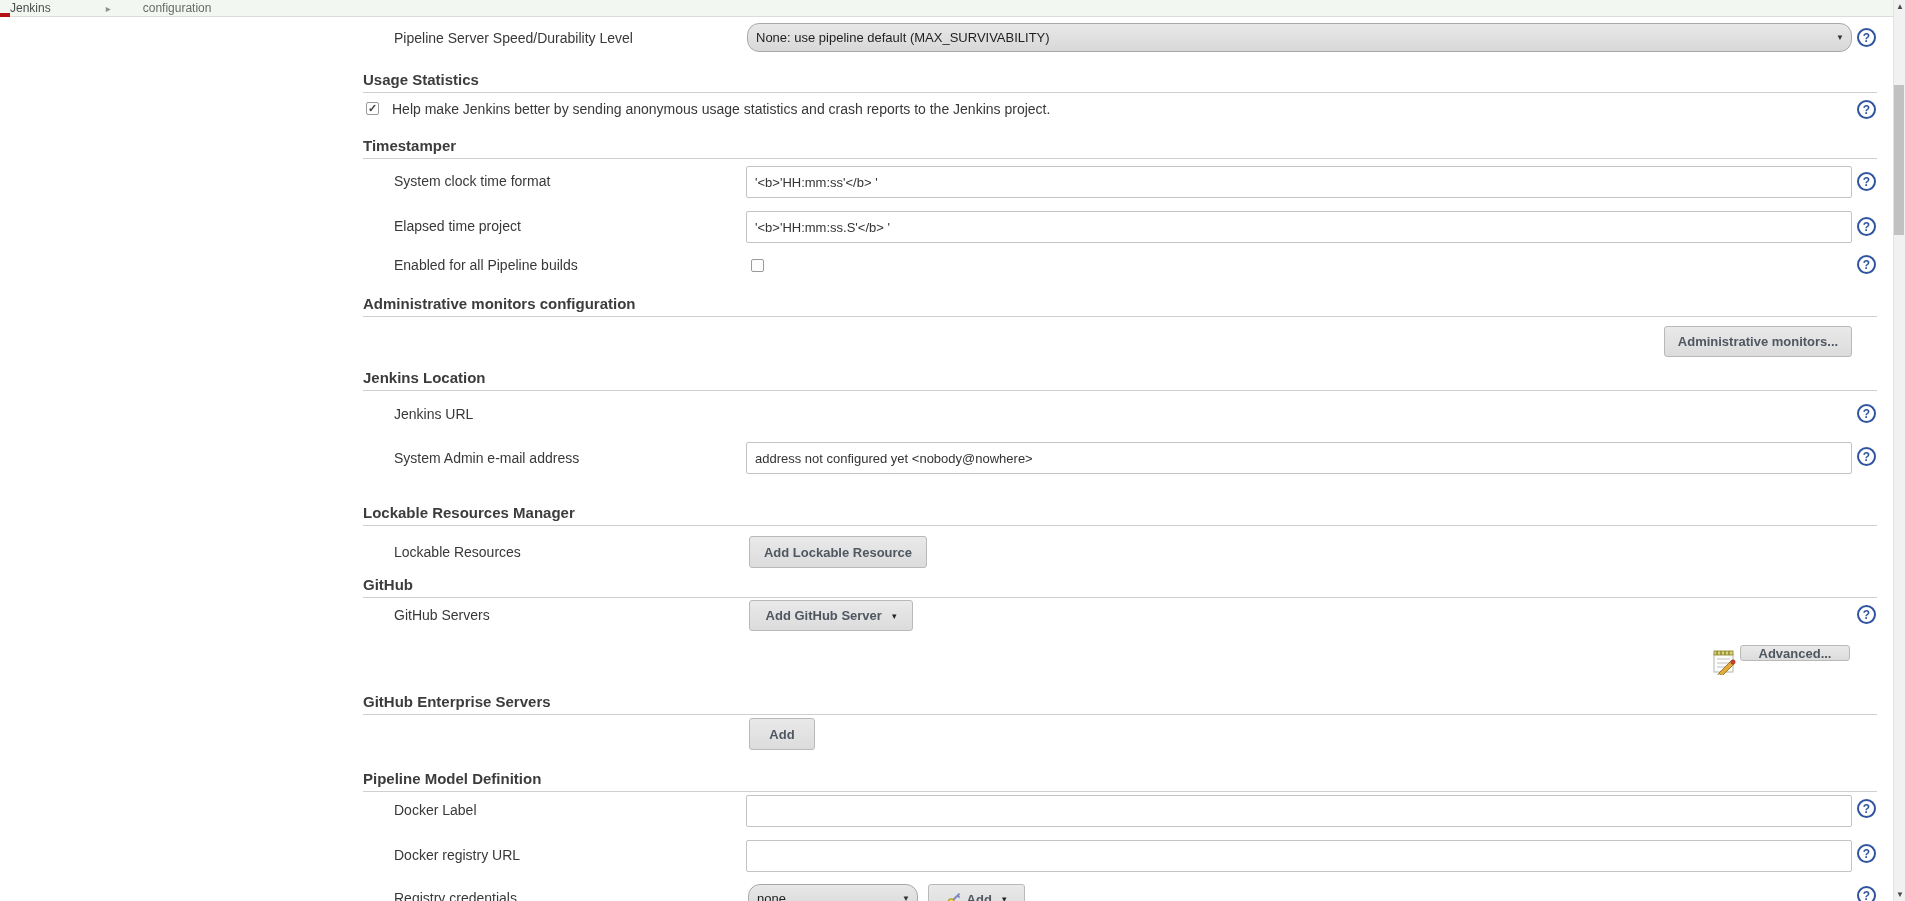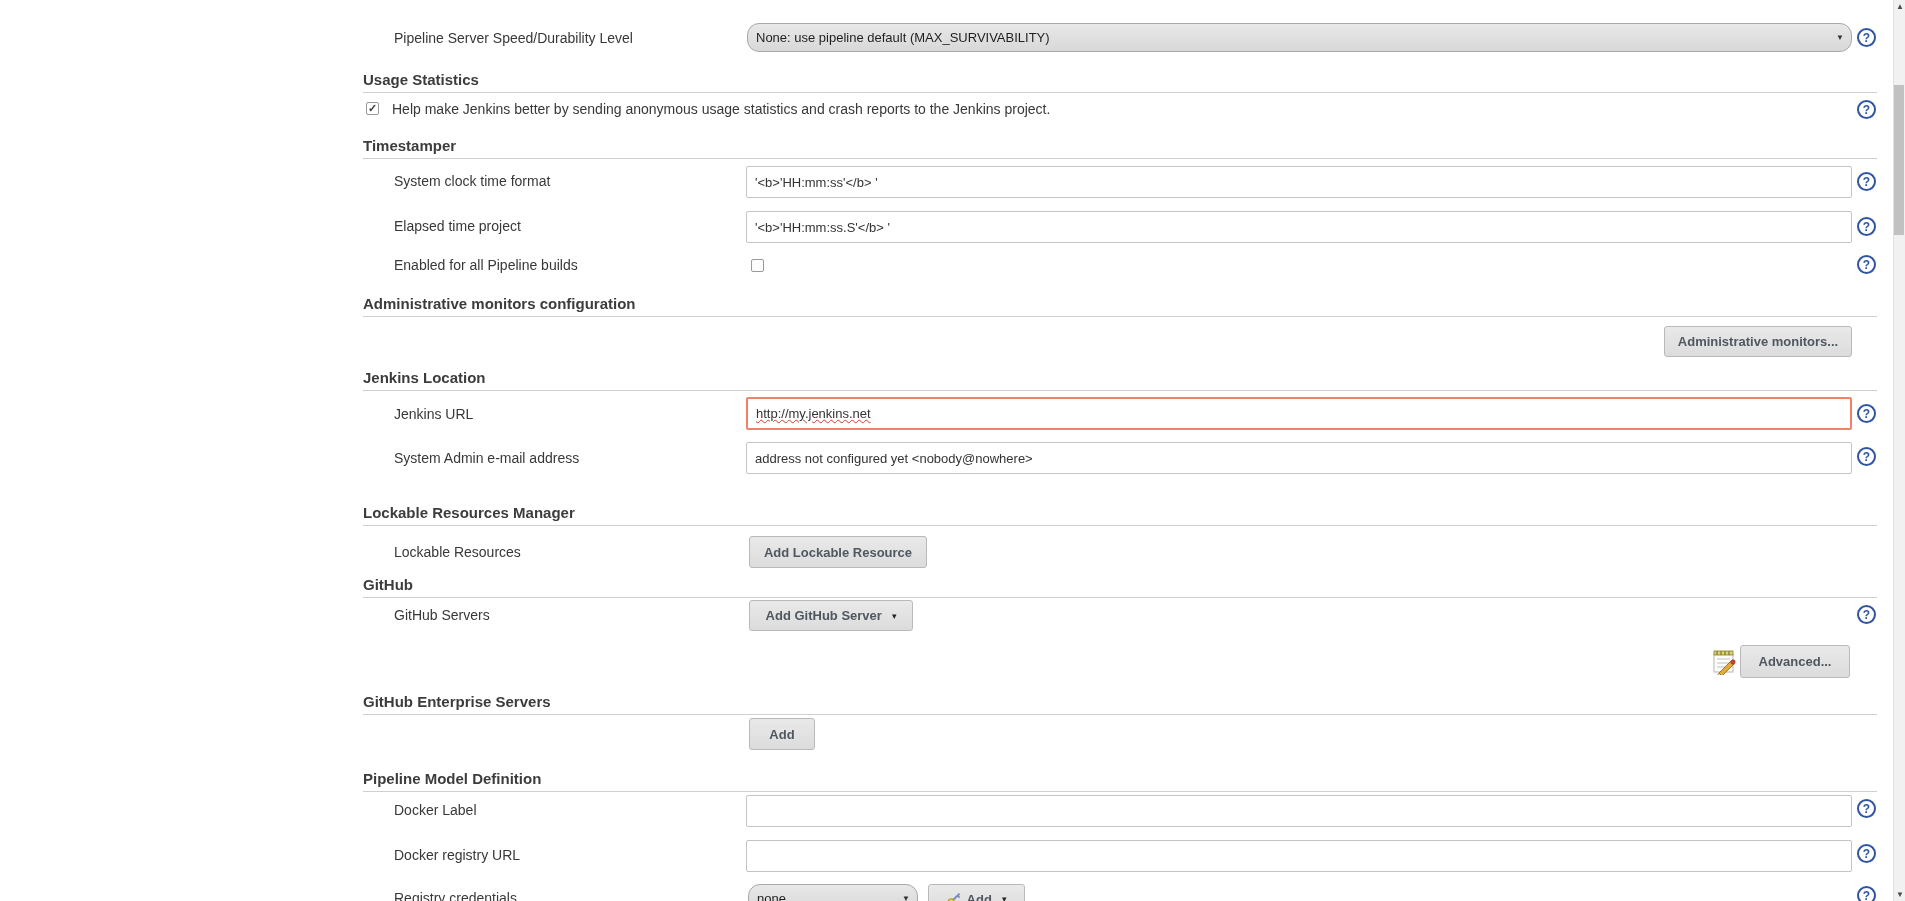--- a/index.html
+++ b/index.html
@@ -46,20 +46,26 @@
   .sb-arrow { position: absolute; left: 0; width: 12px; text-align: center; font-size: 8px; color: #4a4a4a; }
   .sb-thumb { position: absolute; left: 1px; top: 85px; width: 10px; height: 150px; background: #c1c1c1; }
 
   .icon-abs { position: absolute; }
 </style>
 </head>
 <body>
 
 <div class="page">
 
+  <div class="breadcrumb">
+    <span class="bc-link">Jenkins</span>
+    <span class="bc-sep">▸</span>
+    <span class="bc-cur">configuration</span>
+    <div class="red-notch"></div>
+  </div>
 
   <div class="flabel" style="top:30px">Pipeline Server Speed/Durability Level</div>
   <div class="selectbox" style="left:747px;top:23px;width:1105px;height:29px">
     <span class="sel-text">None: use pipeline default (MAX_SURVIVABILITY)</span>
     <span class="sel-caret">▼</span>
   </div>
   <div class="help" style="left:1857px;top:28px">?</div>
 
   <div class="sec-header" style="top:71px">Usage Statistics</div>
   <div class="sec-rule" style="top:92px"></div>
@@ -93,23 +99,20 @@
   <div class="sec-header" style="top:295px">Administrative monitors configuration</div>
   <div class="sec-rule" style="top:316px"></div>
   <div class="btn" style="left:1664px;top:326px;width:188px;height:31px">
     <span>Administrative monitors...</span>
   </div>
 
   <div class="sec-header" style="top:369px">Jenkins Location</div>
   <div class="sec-rule" style="top:390px"></div>
 
   <div class="flabel" style="top:406px">Jenkins URL</div>
-  <div class="tinput error" style="left:746px;top:397px;width:1106px;height:33px">
-    <span class="tval squiggle">http://my.jenkins.net</span>
-  </div>
   <div class="help" style="left:1857px;top:404px">?</div>
 
   <div class="flabel" style="top:450px">System Admin e-mail address</div>
   <div class="tinput" style="left:746px;top:442px;width:1106px">
     <span class="tval">address not configured yet &lt;nobody@nowhere&gt;</span>
   </div>
   <div class="help" style="left:1857px;top:447px">?</div>
 
   <div class="sec-header" style="top:504px">Lockable Resources Manager</div>
   <div class="sec-rule" style="top:525px"></div>
@@ -134,21 +137,21 @@
     <line x1="10" y1="4" x2="10" y2="8" stroke="#6e6820" stroke-width="1"></line>
     <line x1="14" y1="4" x2="14" y2="8" stroke="#6e6820" stroke-width="1"></line>
     <line x1="18" y1="4" x2="18" y2="8" stroke="#6e6820" stroke-width="1"></line>
     <line x1="6" y1="12" x2="19" y2="12" stroke="#c0c0c0" stroke-width="1"></line>
     <line x1="6" y1="16" x2="19" y2="16" stroke="#c0c0c0" stroke-width="1"></line>
     <line x1="6" y1="20" x2="14" y2="20" stroke="#c0c0c0" stroke-width="1"></line>
     <polygon points="8,26 20,14 23,17 11,29" fill="#e2a93c" stroke="#8a6612" stroke-width="0.8"></polygon>
     <polygon points="8,26 6,28.5 11,29" fill="#e8d3a7" stroke="#8a6612" stroke-width="0.6"></polygon>
     <circle cx="22" cy="15" r="2.2" fill="#cf4433" stroke="#8c2218" stroke-width="0.6"></circle>
   </svg>
-  <div class="btn" style="left:1740px;top:645px;width:110px;height:33px">
+  <div class="btn" style="left:1740px;top:645px;width:110px;height:16px">
     <span>Advanced...</span>
   </div>
 
   <div class="sec-header" style="top:693px">GitHub Enterprise Servers</div>
   <div class="sec-rule" style="top:714px"></div>
   <div class="btn" style="left:749px;top:718px;width:66px;height:32px">
     <span>Add</span>
   </div>
 
   <div class="sec-header" style="top:770px">Pipeline Model Definition</div>

